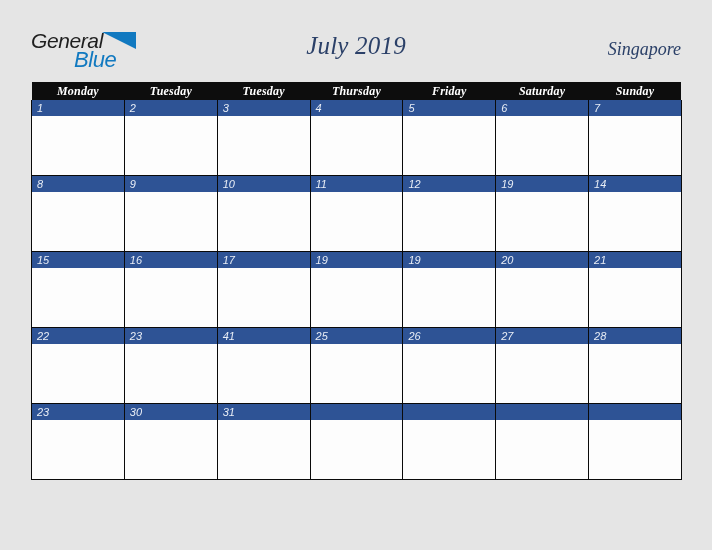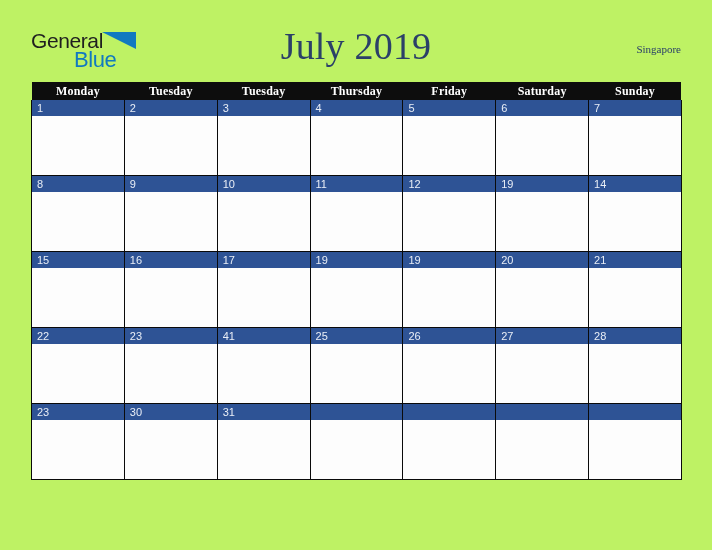--- a/index.html
+++ b/index.html
@@ -16,21 +16,22 @@
     position: relative;
   }
 
   
   .page {
     position: absolute;
     left: 0;
     top: 0;
     width: 712px;
     height: 550px;
-    background: #bef264;
+    background: #e5e5e5;
+    font-style: italic;
   }
 
   
   .header {
     position: absolute;
     left: 31px;
     top: 24px;
     width: 650px;
     height: 56px;
   }
@@ -82,34 +83,34 @@
   }
 
   
   .month-title {
     position: absolute;
     left: 0;
     top: 0;
     width: 650px;
     text-align: center;
     font-family: "Liberation Serif", serif;
-    font-size: 38px;
+    font-size: 25px;
     color: #2b4068;
     letter-spacing: 0.2px;
     line-height: 44px;
     white-space: nowrap;
   }
 
   
   .country {
     position: absolute;
     right: 0;
     top: 0;
     font-family: "Liberation Serif", serif;
-    font-size: 11px;
+    font-size: 18px;
     color: #2b4068;
     line-height: 50px;
     white-space: nowrap;
   }
 
   
   .calendar {
     position: absolute;
     left: 31px;
     top: 82px;

